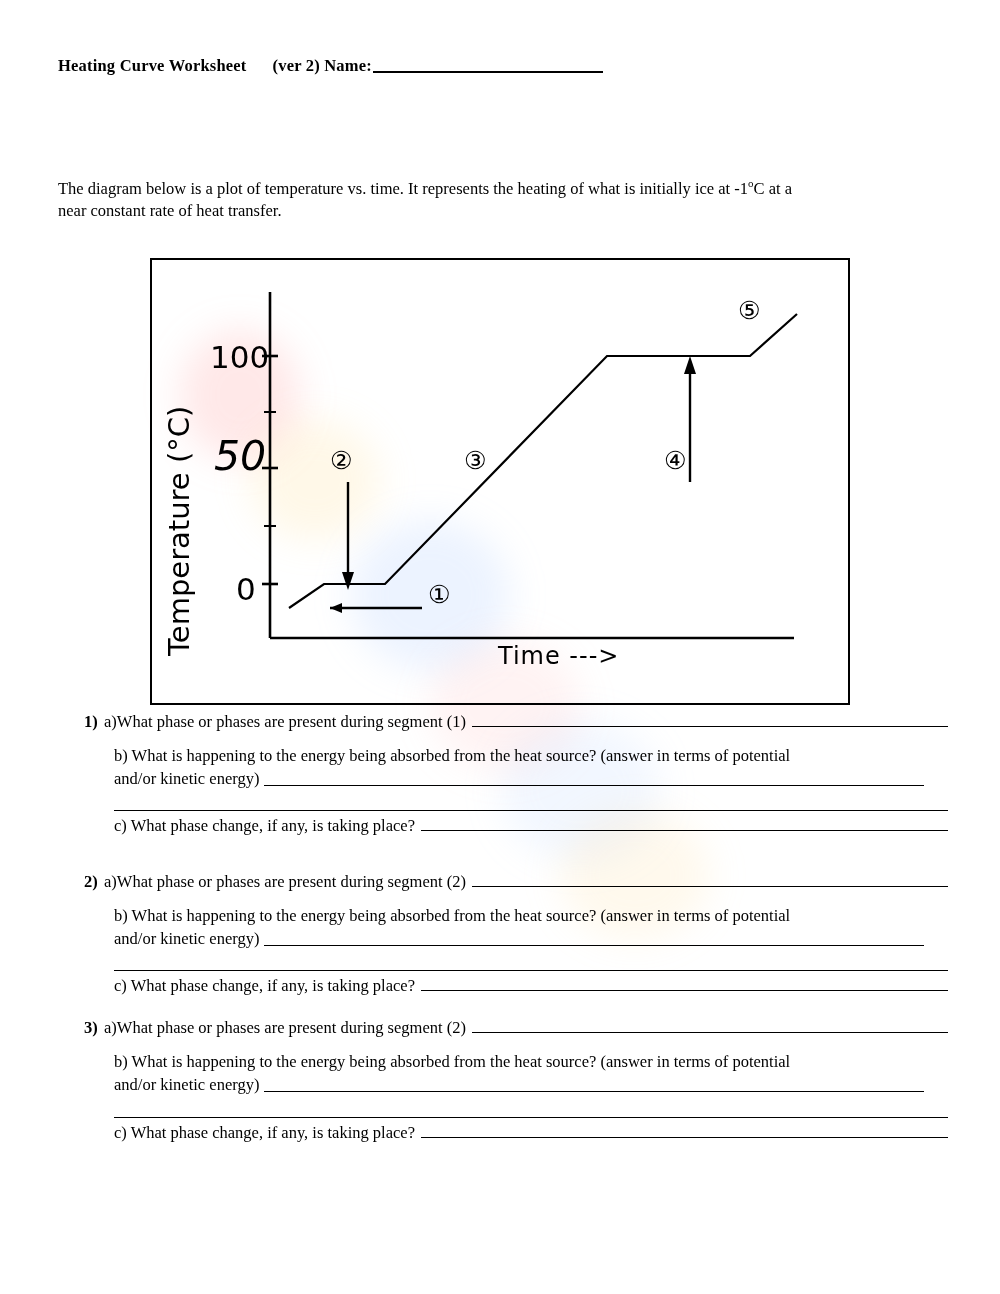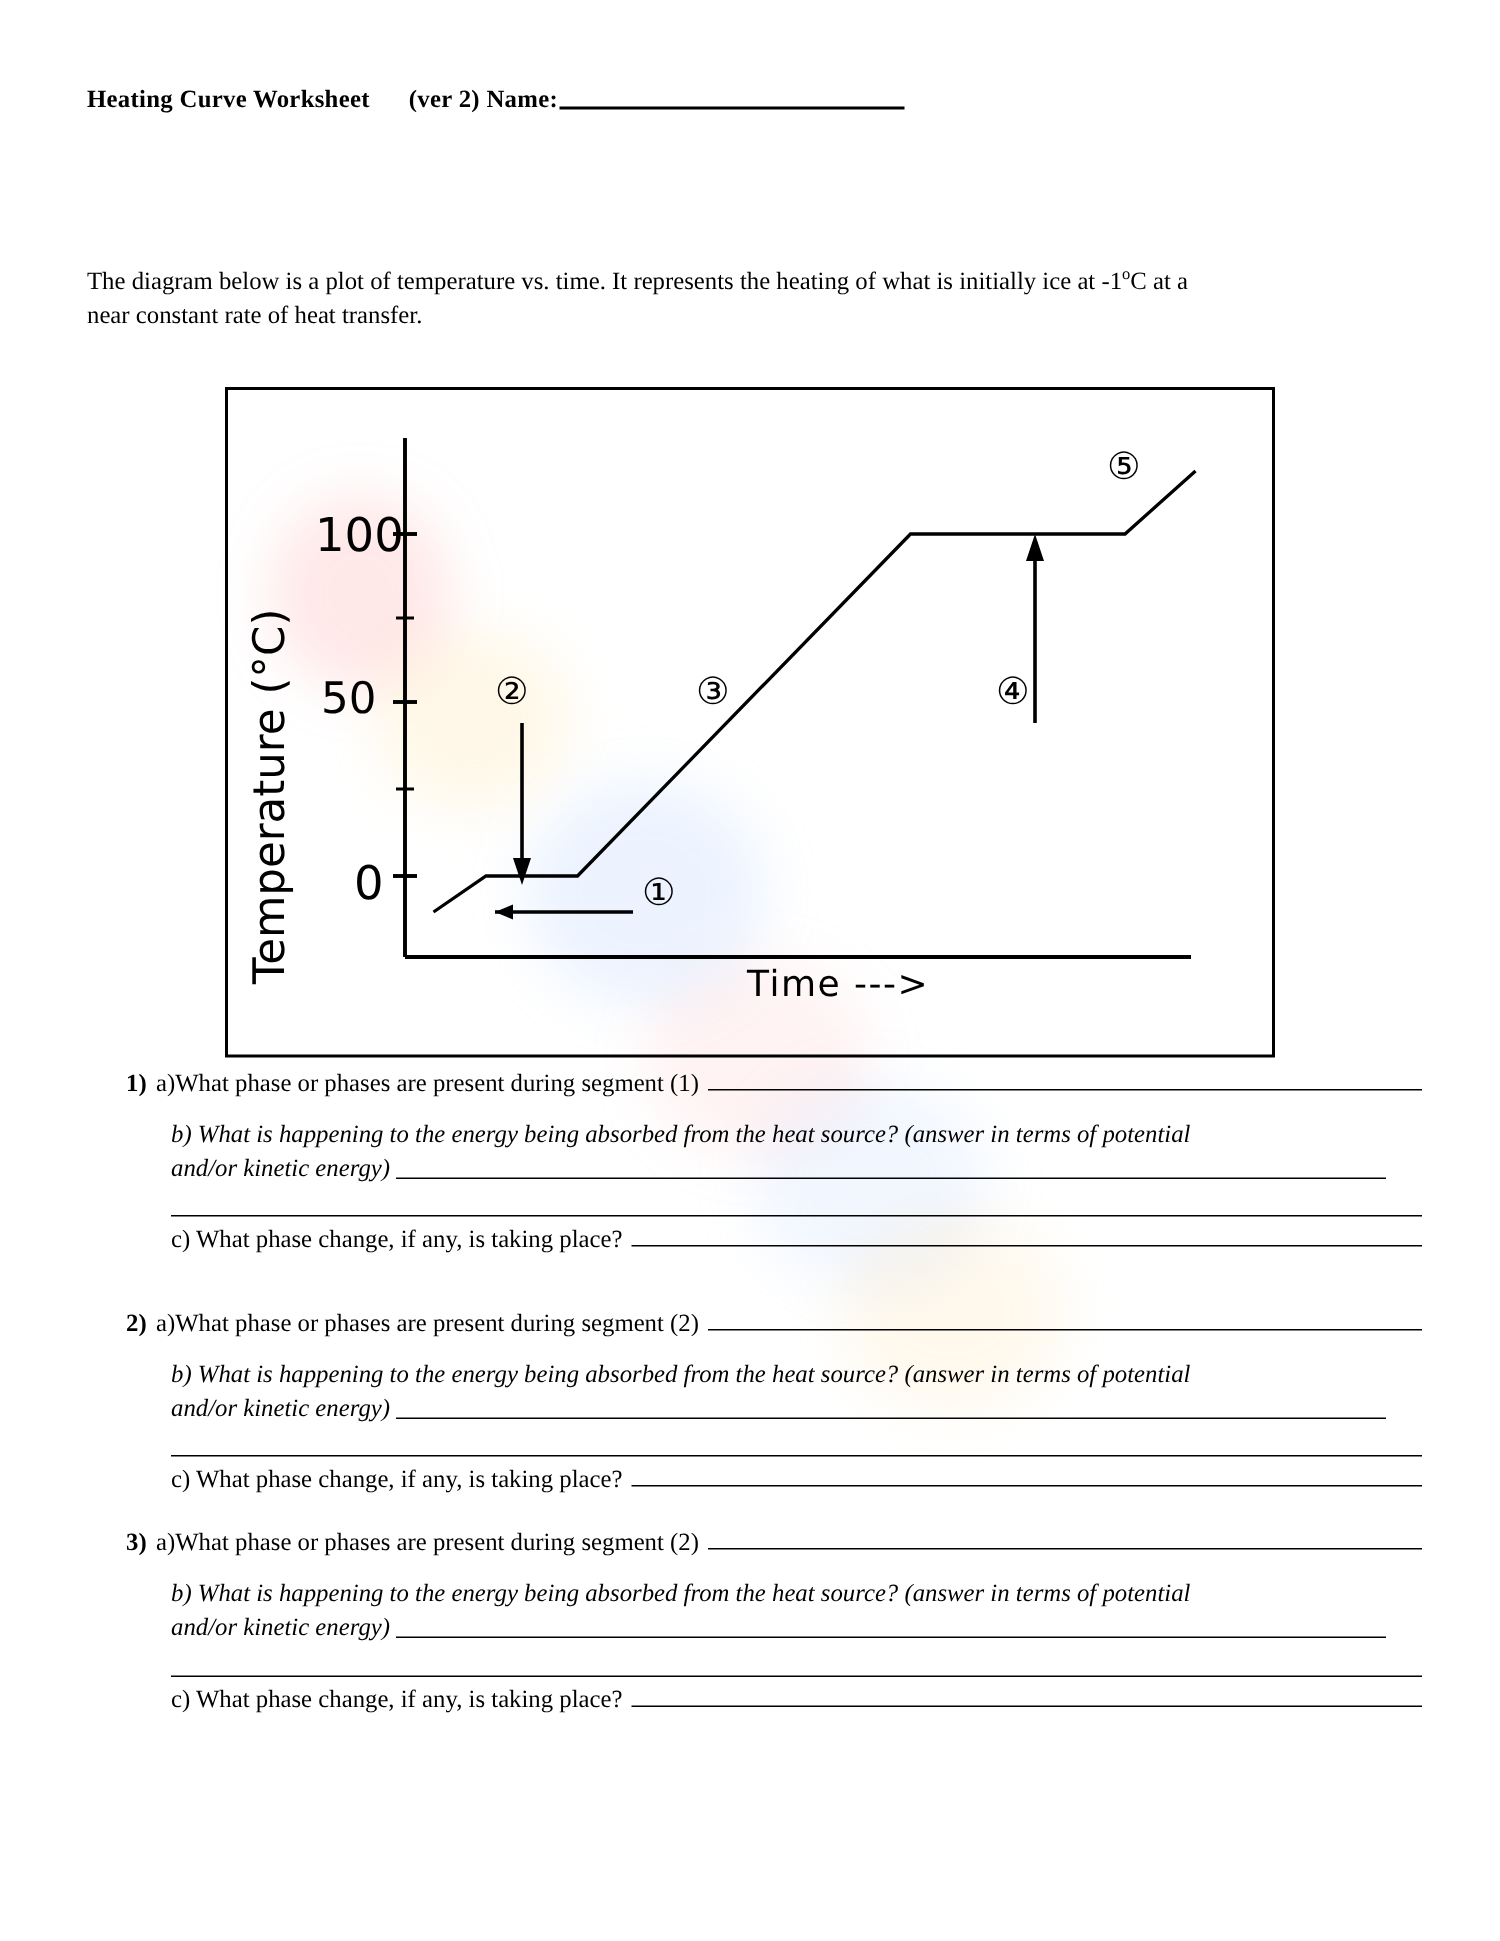--- a/index.html
+++ b/index.html
@@ -107,23 +107,24 @@
     position: absolute;
     left: 42px;
     top: 79px;
     font-family: "DejaVu Sans", sans-serif;
     font-size: 31px;
     margin-left: 16px;
   }
   .tick-50 {
     position: absolute;
     left: 62px;
-    top: 188px;
-    font-family: "DejaVu Sans", sans-serif;
-    font-size: 29px;
+    top: 172px;
+    font-family: "DejaVu Sans", sans-serif;
+    font-size: 41px;
+    font-style: italic;
   }
   .tick-0 {
     position: absolute;
     left: 84px;
     top: 311px;
     font-family: "DejaVu Sans", sans-serif;
     font-size: 31px;
   }
 
   .time-label {
@@ -164,21 +165,21 @@
   .q-num {
     font-weight: bold;
     width: 30px;
     flex: 0 0 30px;
     text-align: left;
     padding-left: 26px;
   }
   .q-a-text { white-space: nowrap; padding-left: 16px; }
   .fill { flex: 1 1 auto; border-bottom: 1px solid #000; height: 13px; margin-left: 6px; }
 
-  .q-body { padding-left: 56px; margin-top: 12px; font-size: 16.5px; line-height: 1.4; font-style: italic; }
+  .q-body { padding-left: 56px; margin-top: 12px; font-size: 16.5px; line-height: 1.4; }
   .q-body .bline1 { }
   .fill-inline {
     display: inline-block;
     border-bottom: 1px solid #000;
     height: 13px;
     vertical-align: -2px;
   }
   .fill-row { border-bottom: 1px solid #000; height: 14px; margin-top: 7px; }
   .q-c { padding-left: 56px; margin-top: 5px; font-size: 16.5px; display: flex; align-items: baseline; text-align: right; }
   .q-c .txt { white-space: nowrap; }

